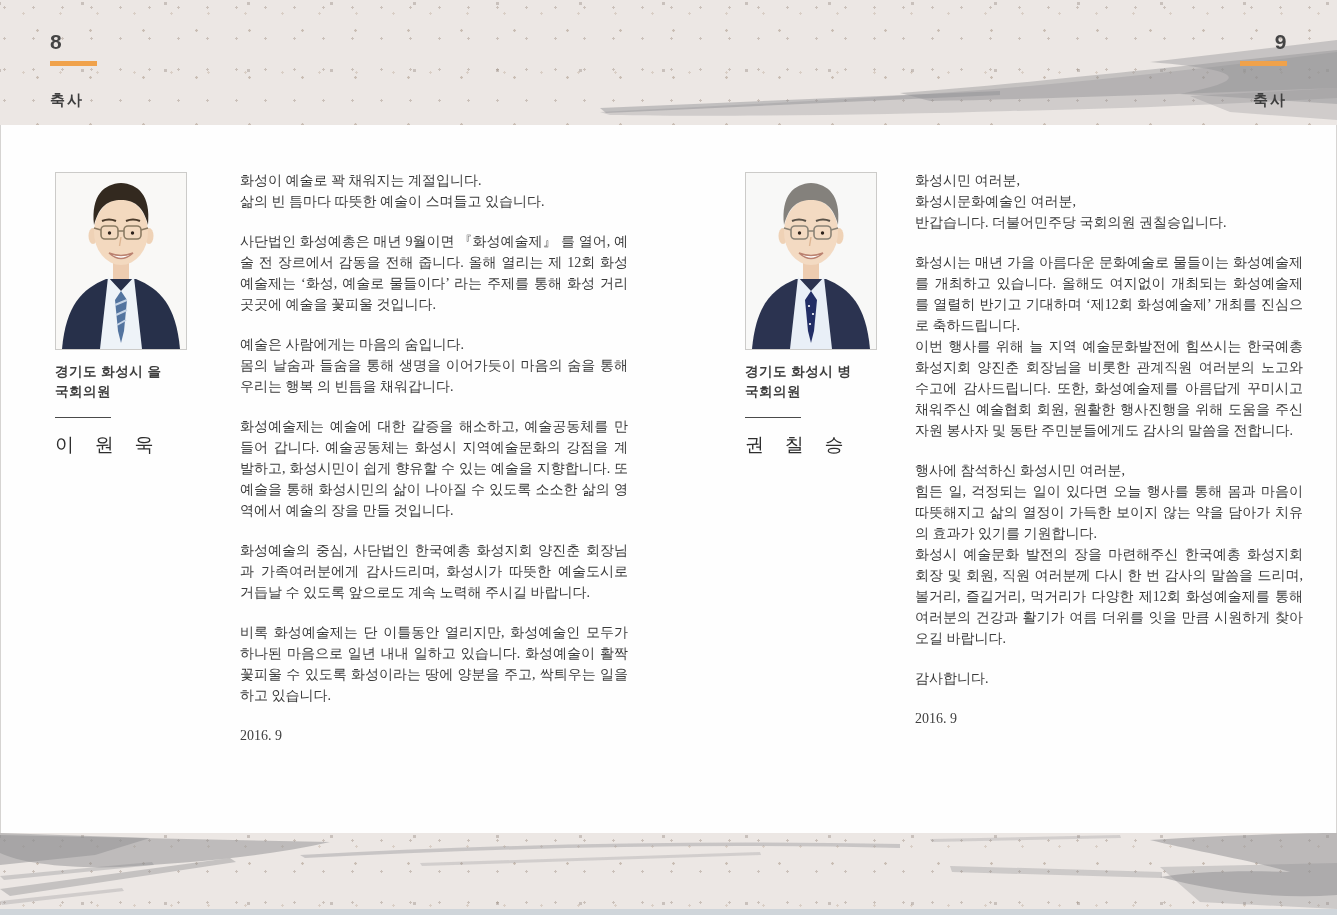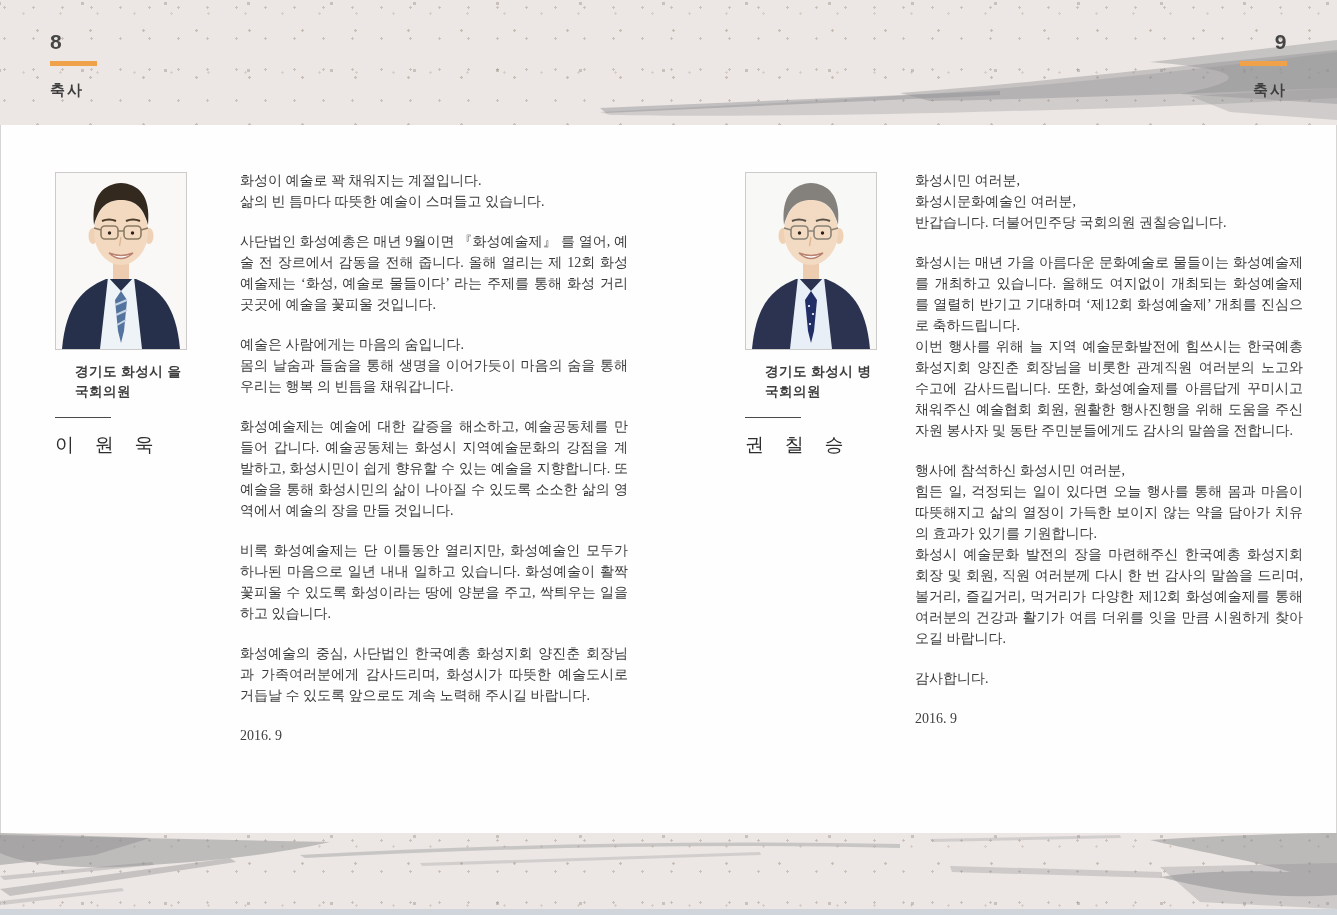--- a/index.html
+++ b/index.html
@@ -25,31 +25,31 @@
   .band svg{position:absolute;left:0;top:0;display:block;}
   .bottom-strip{position:absolute;left:0;top:909px;width:1337px;height:6px;background:#cfd5da;}
 
   
   .header-block{position:absolute;top:30px;font-family:"Liberation Sans", sans-serif;color:#454545;z-index:3;}
   .header-left{left:50px;text-align:left;}
   .header-right{right:50px;text-align:right;}
   .page-num{font-size:21px;font-weight:bold;line-height:24px;letter-spacing:.5px;}
   .accent-rule{width:47px;height:5px;background:#f0a24b;margin-top:7px;}
   .header-right .accent-rule{margin-left:auto;}
-  .section-label{font-size:15px;font-weight:bold;margin-top:15px;letter-spacing:2px;color:#3e3e3e;}
+  .section-label{font-size:15px;font-weight:bold;margin-top:25px;letter-spacing:2px;color:#3e3e3e;}
 
   
   .portrait{position:absolute;top:172px;width:130px;height:176px;border:1px solid #cccbc9;background:#f9f8f6;}
   .portrait-left{left:55px;}
   .portrait-right{left:745px;}
   .portrait svg{display:block;}
 
   
   .caption{position:absolute;top:362px;width:180px;font-family:"Liberation Sans", sans-serif;
-    font-weight:bold;font-size:13.5px;line-height:20px;color:#3d3d3d;letter-spacing:.5px;margin-left:20px;}
+    font-weight:bold;font-size:13.5px;line-height:20px;color:#3d3d3d;letter-spacing:.5px;}
   .caption-left{left:55px;}
   .caption-right{left:745px;}
   .name-divider{position:absolute;top:417px;width:56px;border-top:1.5px solid #4a4a4a;}
   .divider-left{left:55px;}
   .divider-right{left:745px;}
   .person-name{position:absolute;top:432px;font-size:19px;letter-spacing:8px;color:#2e2e2e;font-family:"Liberation Serif", serif;}
   .name-left{left:55px;}
   .name-right{left:745px;}
 
   
@@ -119,22 +119,22 @@
   <div class="name-divider divider-left"></div>
   <div class="person-name name-left">이 원 욱</div>
 
   <div class="speech speech-left">
     <p>화성이 예술로 꽉 채워지는 계절입니다.
 삶의 빈 틈마다 따뜻한 예술이 스며들고 있습니다.</p>
     <p>사단법인 화성예총은 매년 9월이면 『화성예술제』 를 열어, 예술 전 장르에서 감동을 전해 줍니다. 올해 열리는 제 12회 화성예술제는 ‘화성, 예술로 물들이다’ 라는 주제를 통해 화성 거리 곳곳에 예술을 꽃피울 것입니다.</p>
     <p>예술은 사람에게는 마음의 숨입니다.
 몸의 날숨과 들숨을 통해 생명을 이어가듯이 마음의 숨을 통해 우리는 행복 의 빈틈을 채워갑니다.</p>
     <p>화성예술제는 예술에 대한 갈증을 해소하고, 예술공동체를 만들어 갑니다. 예술공동체는 화성시 지역예술문화의 강점을 계발하고, 화성시민이 쉽게 향유할 수 있는 예술을 지향합니다. 또 예술을 통해 화성시민의 삶이 나아질 수 있도록 소소한 삶의 영역에서 예술의 장을 만들 것입니다.</p>
+    <p>화성예술의 중심, 사단법인 한국예총 화성지회 양진춘 회장님과 가족여러분에게 감사드리며, 화성시가 따뜻한 예술도시로 거듭날 수 있도록 앞으로도 계속 노력해 주시길 바랍니다.</p>
     <p>비록 화성예술제는 단 이틀동안 열리지만, 화성예술인 모두가 하나된 마음으로 일년 내내 일하고 있습니다. 화성예술이 활짝 꽃피울 수 있도록 화성이라는 땅에 양분을 주고, 싹틔우는 일을 하고 있습니다.</p>
-    <p>화성예술의 중심, 사단법인 한국예총 화성지회 양진춘 회장님과 가족여러분에게 감사드리며, 화성시가 따뜻한 예술도시로 거듭날 수 있도록 앞으로도 계속 노력해 주시길 바랍니다.</p>
     <p class="date-line">2016. 9</p>
   </div>
 
   <div class="portrait portrait-right">
     <svg width="130" height="176" viewBox="0 0 130 176">
       <rect width="130" height="176" fill="#f8f8f7"></rect>
       <rect x="57" y="86" width="16" height="22" fill="#edccb0"></rect>
       <path d="M6,176 C10,132 26,116 50,106 L80,106 C104,116 120,132 124,176 Z" fill="#2b3350"></path>
       <path d="M44,176 L52,104 L65,118 L78,104 L86,176 Z" fill="#e9eff7"></path>
       <path d="M65,118 L59,127 L62,158 L65,170 L68,158 L71,127 Z" fill="#222e66"></path>

